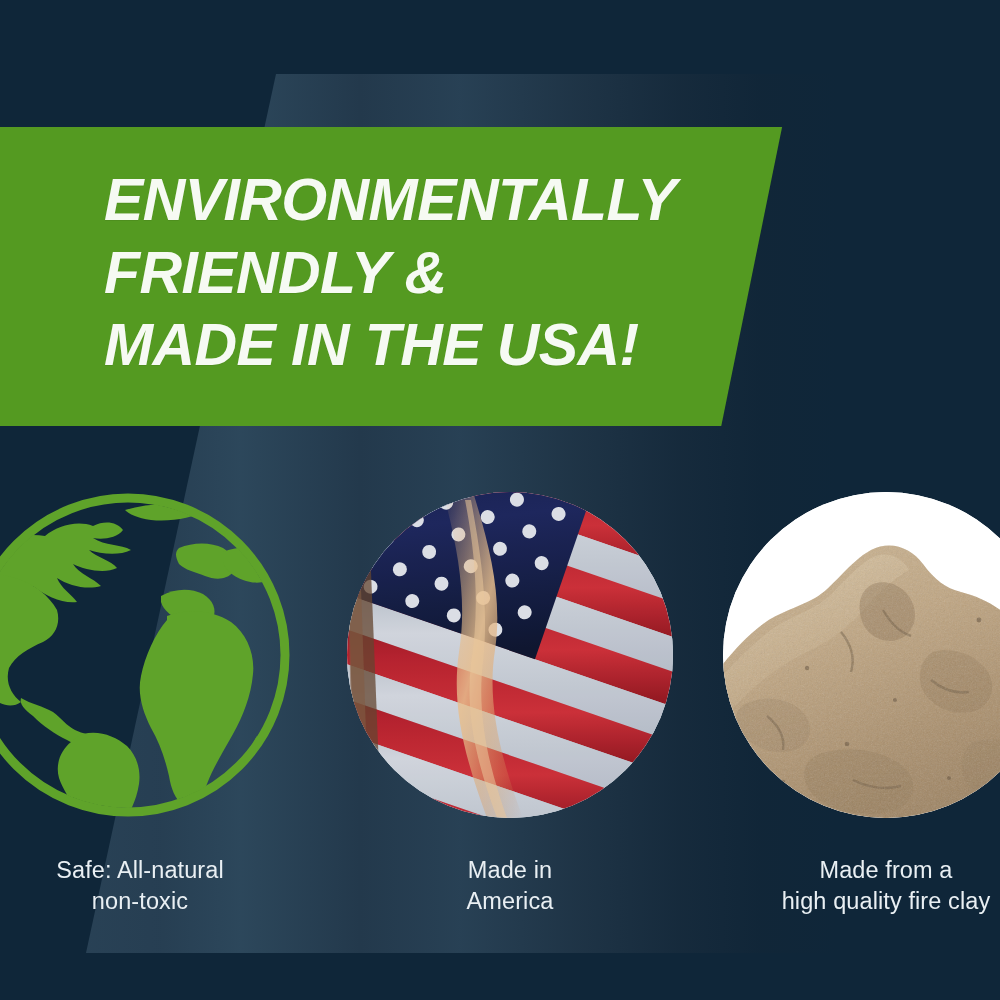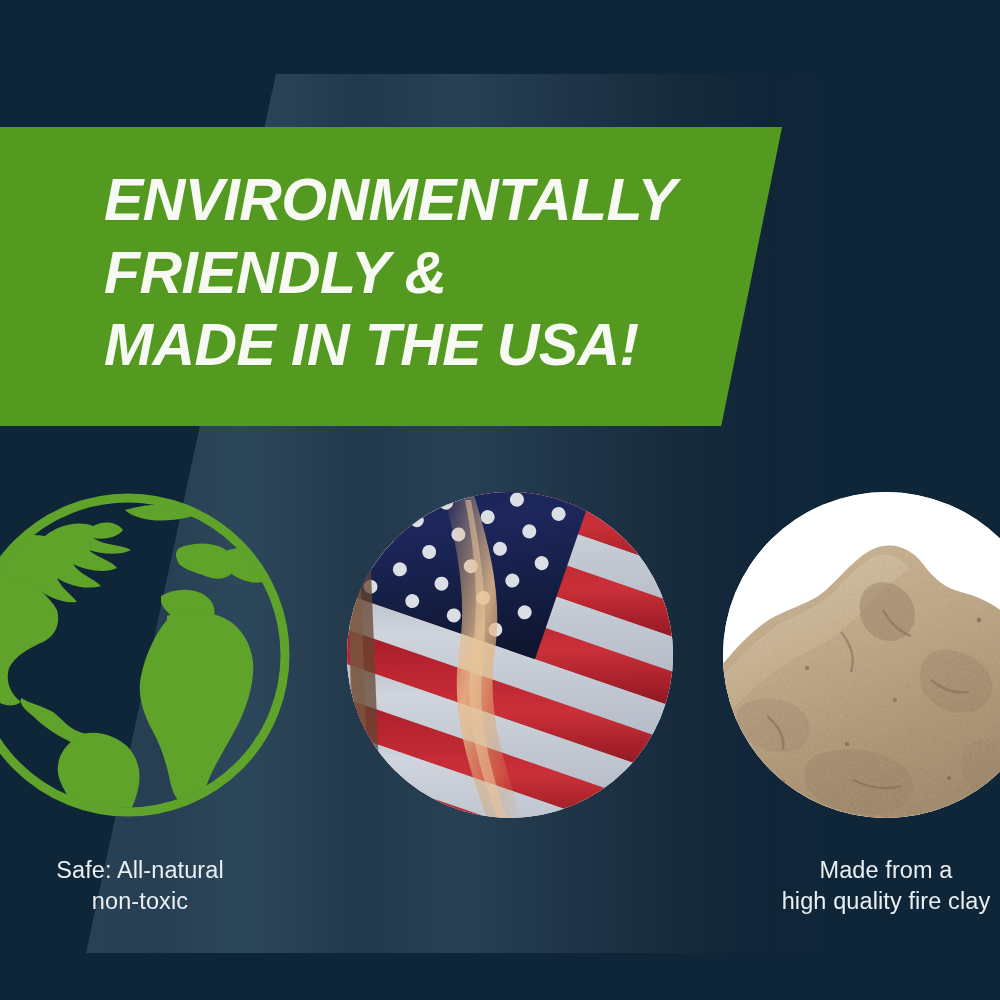--- a/index.html
+++ b/index.html
@@ -389,16 +389,18 @@
                      C212,88 222,96 238,100 C262,106 286,120 302,142
                      C318,164 330,190 336,216 L336,336 L-20,336 Z" fill="#f0dcb8"></path>
           </g>
         </svg>
       </div>
     </div>
   </div>
 
   <div class="caption" id="cap-globe">Safe: All-natural
 non-toxic</div>
+  <div class="caption" id="cap-flag">Made in
+America</div>
   <div class="caption" id="cap-clay">Made from a
 high quality fire clay</div>
 
 </div>
 
 </body></html>

